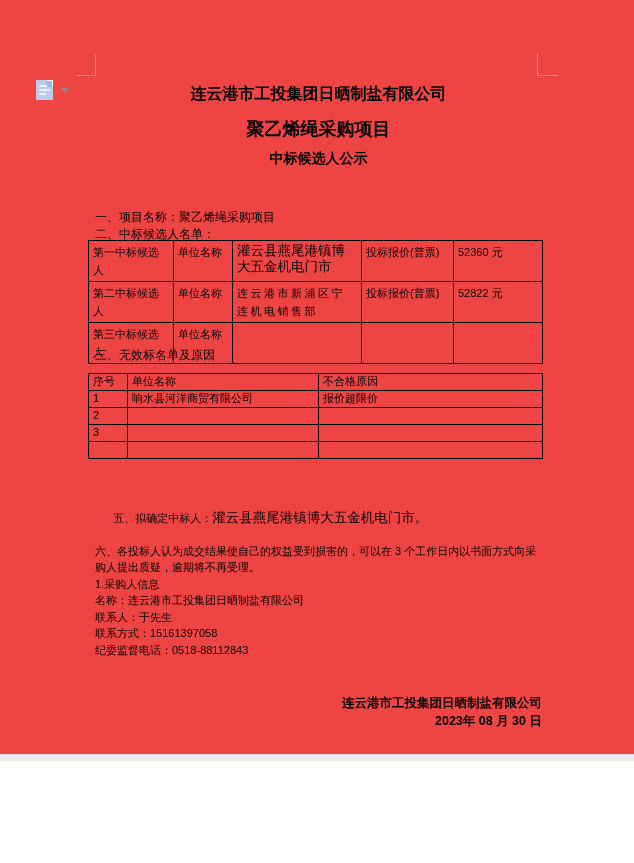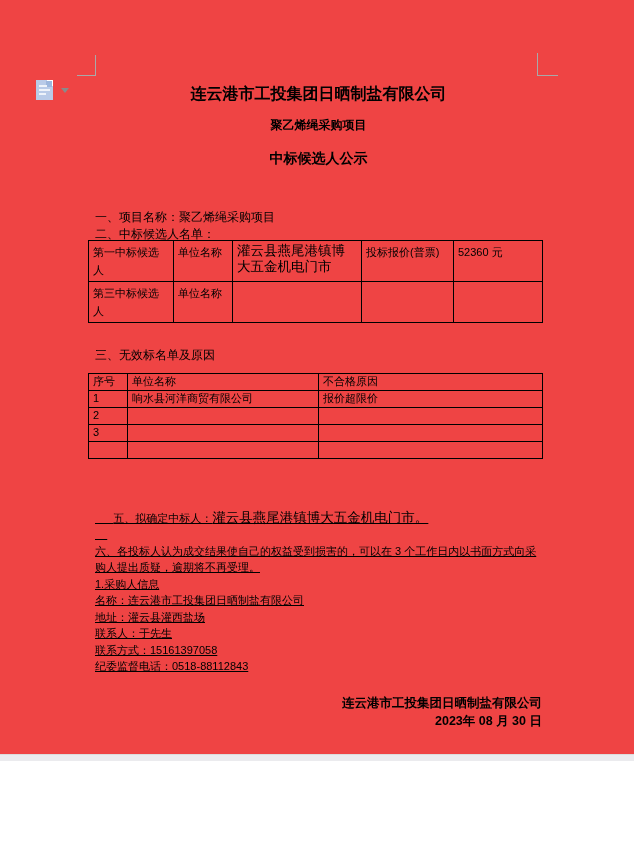--- a/index.html
+++ b/index.html
@@ -19,36 +19,36 @@
   .paste-doc{position:absolute;left:0;top:0;width:17px;height:20px;background:#b9cbe8;}
   .paste-doc .fold{position:absolute;right:0;top:0;width:6px;height:6px;background:#ffffff;}
   .paste-doc .fold:before{content:"";position:absolute;left:-1px;top:1px;width:6px;height:6px;background:#9db7dd;}
   .paste-line{position:absolute;left:3px;height:2px;background:#eef3fa;}
   .pl1{top:5px;width:8px;} .pl2{top:9px;width:11px;} .pl3{top:13px;width:7px;}
   .paste-arrow{position:absolute;left:25px;top:8px;width:0;height:0;
     border-left:4px solid transparent;border-right:4px solid transparent;border-top:5px solid #8a8a8a;}
   
   .doc-title{position:absolute;left:95px;width:447px;text-align:center;font-weight:bold;}
   #title1{top:84px;font-size:16px;}
-  #title2{top:117px;font-size:12px;}
+  #title2{top:117px;font-size:18px;}
   #title3{top:150px;font-size:14px;}
   
   .bodyline{position:absolute;left:95px;font-size:12px;white-space:pre;}
   
   table{border-collapse:collapse;table-layout:fixed;font-size:11px;}
   td{border:1px solid #000;vertical-align:top;padding:2px 4px;line-height:18px;overflow:hidden;}
   #table1{position:absolute;left:88px;top:240px;width:454px;}
   #table2{position:absolute;left:88px;top:373px;width:454px;}
   #table1 tr.tall{height:35px;} #table1 tr.short{height:20px;}
   #table2 td{height:14px;padding:1px 4px;line-height:13px;}
   .bigname{font-size:13.5px;letter-spacing:0;}
   .spaced{letter-spacing:2.5px;}
   
   #paras{position:absolute;left:95px;top:493px;width:450px;font-size:11px;line-height:16.5px;}
-  #paras .line{white-space:pre-wrap;text-decoration:underline;}
+  #paras .line{white-space:pre-wrap;}
   .inline-bigname{font-size:13.5px;}
   
   #signature{position:absolute;left:95px;top:695px;width:447px;text-align:right;
     font-weight:bold;font-size:12.5px;line-height:17.5px;}
   
   #bottom-strip{position:absolute;left:0;bottom:0;width:634px;height:6px;background:#ebebee;border-top:1px solid #dcdcdc;}
 </style>
 </head>
 <body>
 
@@ -84,20 +84,27 @@
         <col style="width:92px">
         <col style="width:89px">
       </colgroup>
     <tbody>
         <tr class="tall">
       <td>第一中标候选人</td>
       <td>单位名称</td>
       <td class="bigname" style="line-height:16px;margin-left:25px;">灌云县燕尾港镇博大五金机电门市</td>
       <td>投标报价(普票)</td>
       <td>52360 元</td>
+    </tr>
+    <tr class="tall">
+      <td>第二中标候选人</td>
+      <td>单位名称</td>
+      <td class="spaced">连云港市新浦区宁连机电销售部</td>
+      <td>投标报价(普票)</td>
+      <td>52822 元</td>
     </tr>
     <tr class="short">
       <td>第三中标候选人</td>
       <td>单位名称</td>
       <td></td>
       <td></td>
       <td></td>
     </tr>
   </tbody>
     </table>
@@ -140,21 +147,20 @@
     </table>
 
   <div id="paras">
     <div class="line">
       <span>五、拟确定中标人：</span><span class="inline-bigname">灌云县燕尾港镇博大五金机电门市。</span>
     </div>
     <div class="line">六、各投标人认为成交结果使自己的权益受到损害的，可以在 3 个工作日内以书面方式向采</div>
     <div class="line">购人提出质疑，逾期将不再受理。</div>
     <div class="line">1.采购人信息</div>
     <div class="line">名称：连云港市工投集团日晒制盐有限公司</div>
-    <div class="line">地址：灌云县灌西盐场</div>
     <div class="line">联系人：于先生</div>
     <div class="line">联系方式：15161397058</div>
     <div class="line">纪委监督电话：0518-88112843</div>
   </div>
 
   <div id="signature">
     <div>连云港市工投集团日晒制盐有限公司</div>
     <div>2023年 08 月 30 日</div>
   </div>
 

